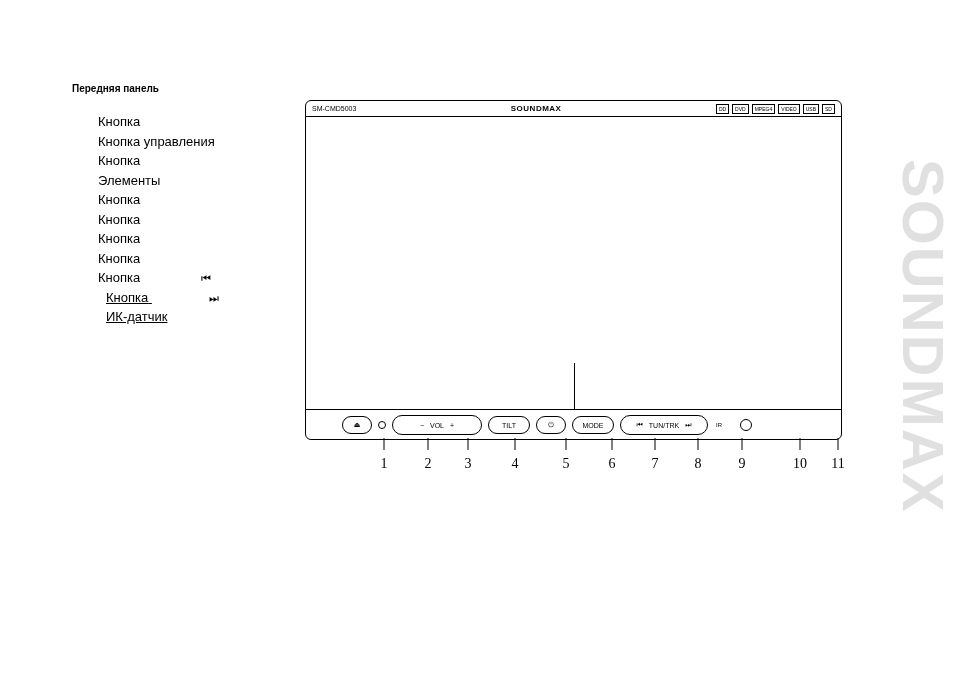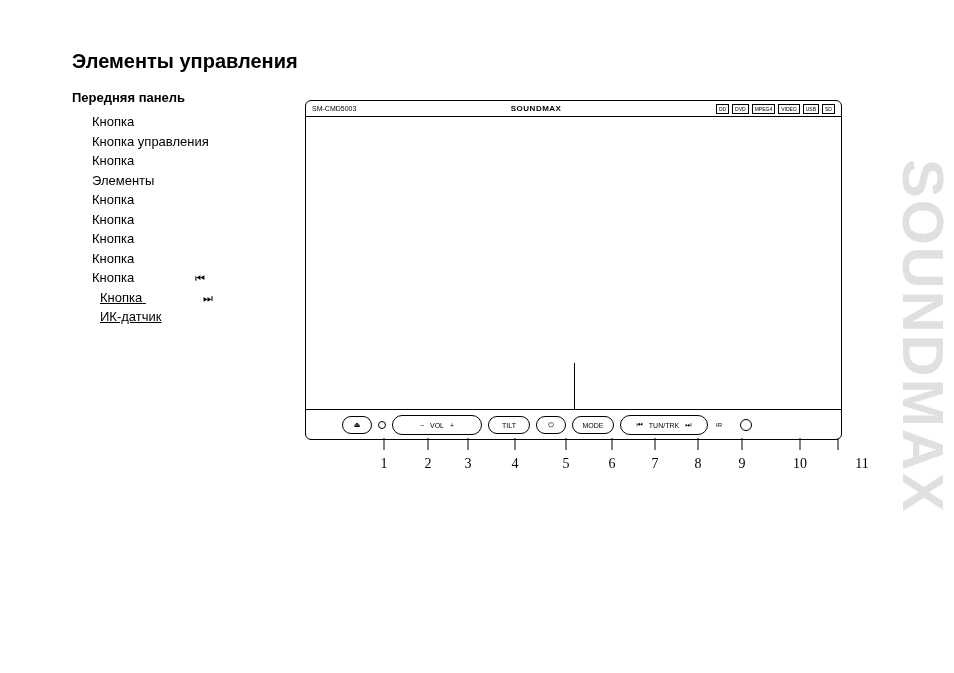--- a/index.html
+++ b/index.html
@@ -43,27 +43,27 @@
     left: 72px;
     top: 50px;
     margin: 0;
     font-size: 20px;
     font-weight: 700;
     font-family: Verdana, Arial, sans-serif;
   }
   .sub {
     position: absolute;
     left: 72px;
-    top: 90px;
-    font-size: 13px;
+    top: 83px;
+    font-size: 10px;
     font-weight: 700;
   }
   .list {
     position: absolute;
-    left: 92px;
+    left: 98px;
     top: 112px;
     font-size: 13px;
     line-height: 1.5;
   }
   .list .row { white-space: nowrap; }
   .list .indent1 { padding-left: 8px; text-decoration: underline; }
   .list .ico { display: inline-block; width: 16px; text-align: center; margin-left: 54px; font-size: 11px; }
 
   
   .device {
@@ -188,21 +188,20 @@
 </style>
 </head>
 <body>
 
 <div class="page">
 
   <div class="brand-vertical">
     <span>SOUNDMAX</span>
   </div>
 
-  <h1 class="title">Элементы управления</h1>
   <div class="sub">Передняя панель</div>
 
   <div class="list">
     <div class="row">Кнопка</div>
     <div class="row">Кнопка   управления</div>
     <div class="row">Кнопка</div>
     <div class="row">Элементы</div>
     <div class="row">Кнопка</div>
     <div class="row">Кнопка</div>
     <div class="row">Кнопка</div>
@@ -276,16 +275,16 @@
       <div class="num" style="left: 307px;">6</div>
       <div class="tick" style="left: 350px;"></div>
       <div class="num" style="left: 350px;">7</div>
       <div class="tick" style="left: 393px;"></div>
       <div class="num" style="left: 393px;">8</div>
       <div class="tick" style="left: 437px;"></div>
       <div class="num" style="left: 437px;">9</div>
       <div class="tick" style="left: 495px;"></div>
       <div class="num" style="left: 495px; text-align: center;">10</div>
       <div class="tick" style="left: 533px;"></div>
-      <div class="num" style="left: 533px; margin-left: 24px;">11</div>
+      <div class="num" style="left: 533px;">11</div>
     </div>
 
 </div>
 
 </body></html>

